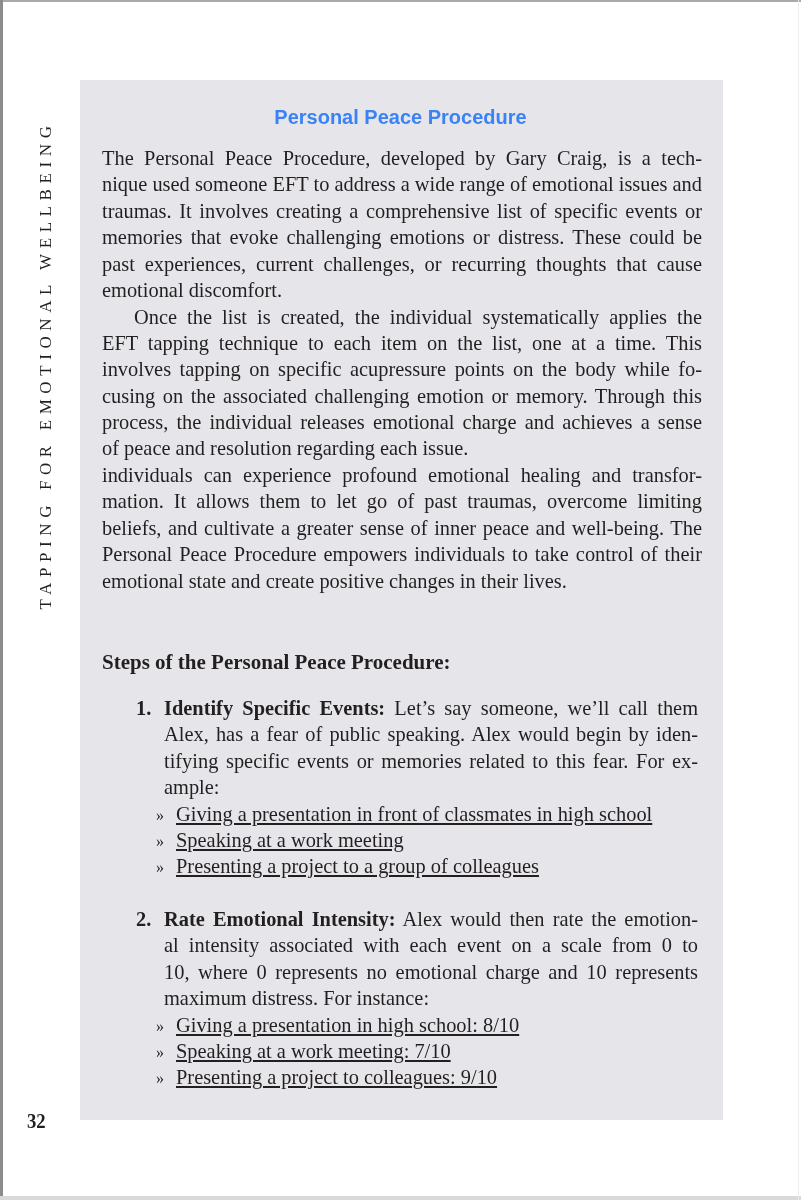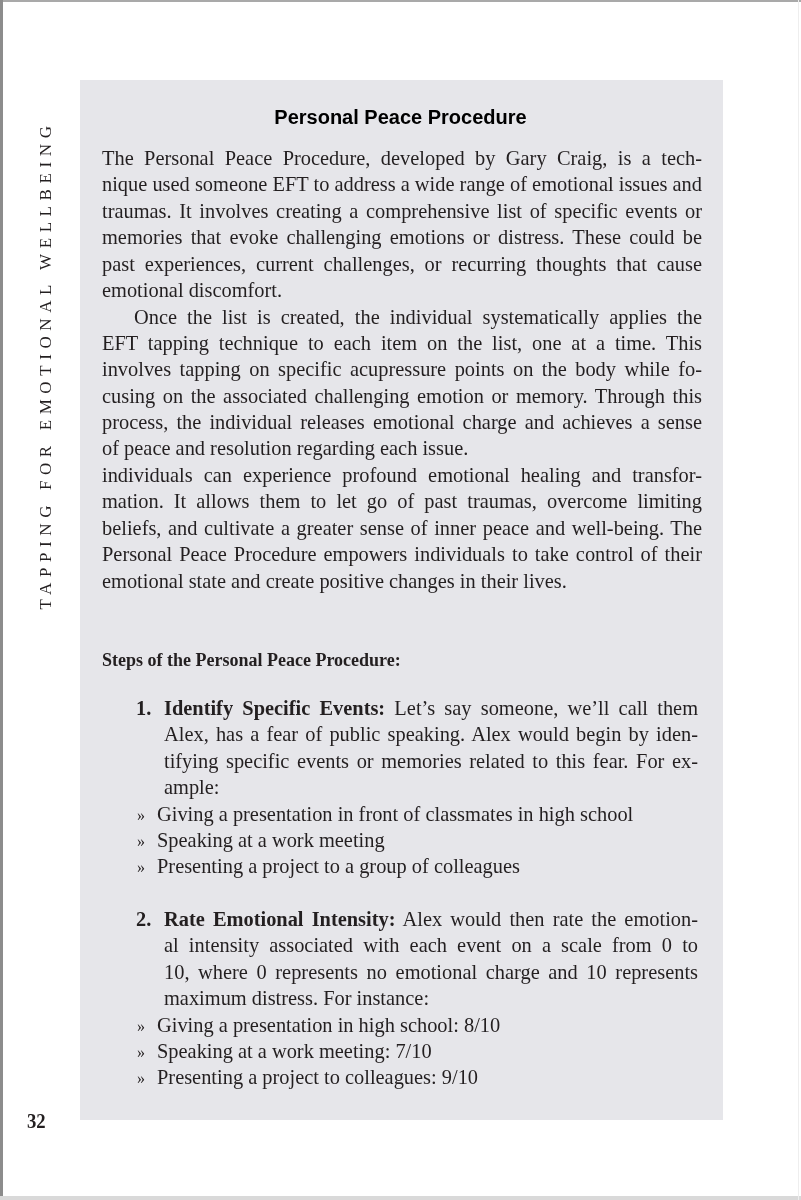--- a/index.html
+++ b/index.html
@@ -41,21 +41,21 @@
     width: 643px; height: 1040px;
     background: #e6e6ea;
   }
   .box-title {
     position: absolute;
     left: 0; top: 106px; width: 801px;
     text-align: center;
     font-family: "Liberation Sans", "DejaVu Sans", sans-serif;
     font-weight: bold;
     font-size: 20px;
-    color: #000000;
+    color: #3b82f6;
   }
   .text-block {
     position: absolute;
     left: 102px; width: 600px;
     font-size: 20.4px;
     line-height: 26.4px;
   }
   .line {
     display: block;
     white-space: nowrap;
@@ -63,41 +63,42 @@
     text-align-last: justify;
     height: 26.4px;
   }
   .line.last { text-align-last: left; }
   .line.indent { padding-left: 32px; }
 
   .steps-heading {
     position: absolute;
     left: 102px; top: 650px;
     font-weight: bold;
-    font-size: 18px;
+    font-size: 21px;
   }
   .step {
     position: absolute;
     left: 136px; width: 566px;
     font-size: 20.4px;
     line-height: 26.4px;
   }
   .step .num {
     position: absolute;
     left: 0; top: 0;
     font-weight: bold;
   }
   .step .body { margin-left: 28px; }
   .step .body .line { width: 534px; }
   .bold { font-weight: bold; }
   .bullet {
     display: block;
     white-space: nowrap;
     height: 26.4px;
-    margin-left: 1px;
+    margin-left: 20px;
+    text-decoration: underline;
   }
   .bullet .marker { display: inline-block; width: 20px; font-size: 16px; }
 </style>
 </head>
 <body>
 
 <div class="page-border-top"></div>
 <div class="page-border-left"></div>
 <div class="page-border-bottom"></div>
 <div class="page-border-right"></div>

